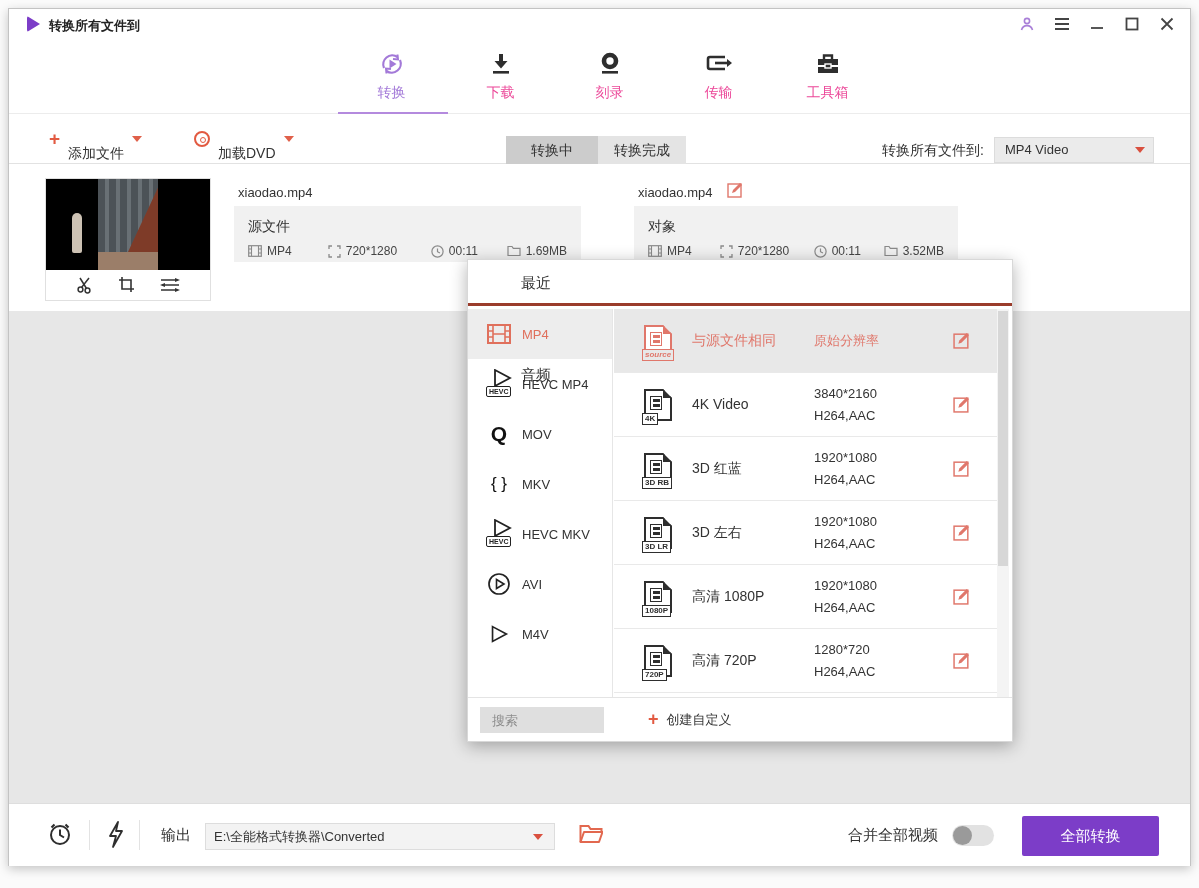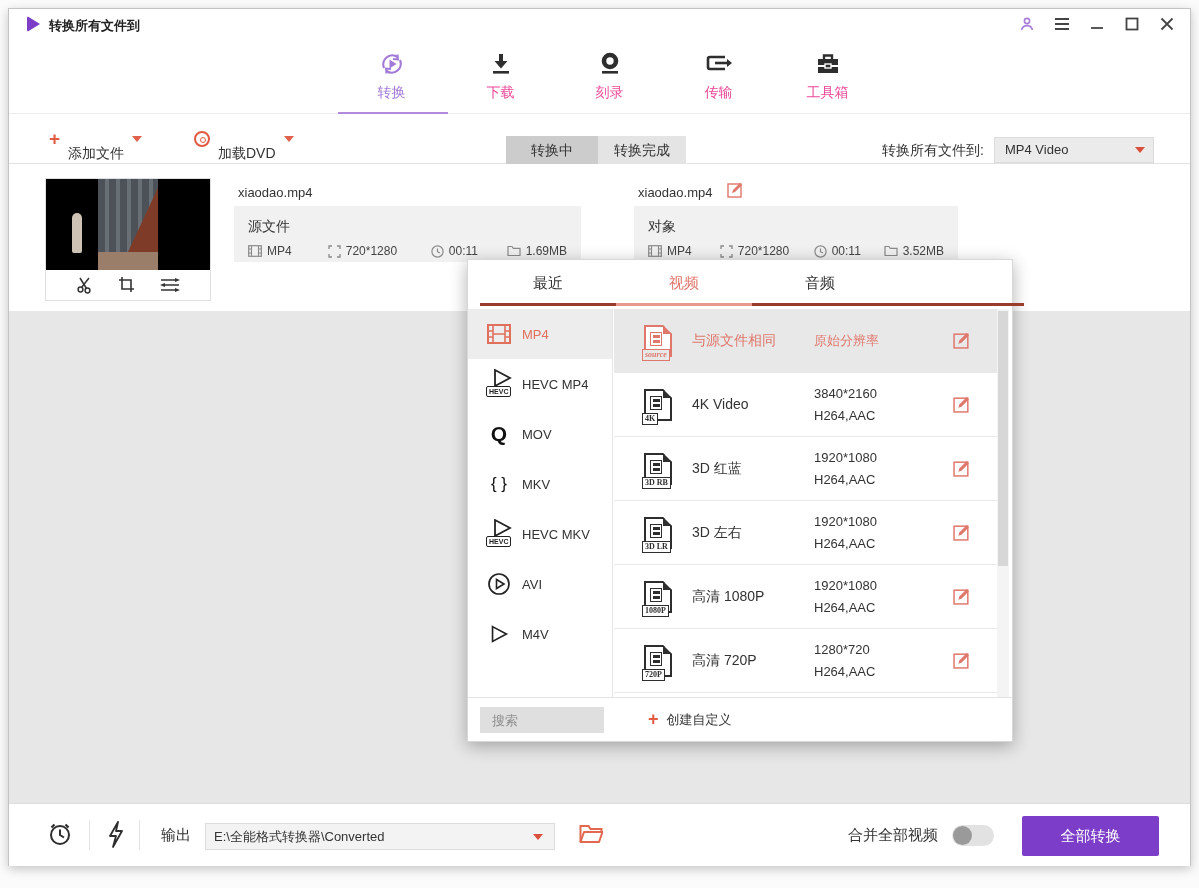--- a/index.html
+++ b/index.html
@@ -62,21 +62,21 @@
   .flow-arrow::after { content:""; position:absolute; right:-10px; top:-5px; border-left:10px solid #aaa; border-top:9px solid transparent; border-bottom:9px solid transparent; }
   .tgt-drop { position:absolute; left:949px; top:197px; width:43px; height:56px; background:#fff; border:1px solid #dedede; cursor:pointer; }
   .tgt-drop .caret { position:absolute; left:12px; top:25px; border-top-color:#d9503f; border-left-width:6px; border-right-width:6px; border-top-width:8px; margin:0; }
   .convert-btn { position:absolute; left:1007px; top:207px; width:136px; height:40px; background:#fff; border:1px solid #d5d5d5;
     font-size:14px; color:#333; text-align:center; line-height:38px; cursor:pointer; }
   
   .content { position:absolute; left:0; top:302px; width:100%; height:492px; background:#e7e7e7; }
   
   .popup { position:absolute; left:458px; top:250px; width:546px; height:483px; background:#fff;
     box-shadow:0 4px 16px rgba(0,0,0,.3); border:1px solid #d8d8d8; }
-  .ptabs { position:absolute; left:12px; top:0; width:100%; height:46px; display:flex; border-bottom:3px solid #9a3c2b; }
+  .ptabs { position:absolute; left:0; top:0; width:100%; height:46px; display:flex; border-bottom:3px solid #9a3c2b;flex-direction:column; }
   .ptab { width:25%; text-align:center; line-height:46px; font-size:15px; color:#333; cursor:pointer; position:relative; }
   .ptab.active { color:#e0776b; }
   .ptab.active::after { content:""; position:absolute; left:0; bottom:-3px; width:100%; height:3px; background:#e6998c; }
   .plist { position:absolute; left:0; top:49px; width:145px; height:389px; border-right:1px solid #e6e6e6; overflow:hidden; }
   .pitem { height:50px; display:flex; align-items:center; padding-left:16px; cursor:pointer; }
   .pitem .fic { width:30px; display:flex; justify-content:center; margin-right:8px; color:#222; }
   .pitem .flabel { font-size:13px; color:#333; }
   .pitem.active { background:#ededed; }
   .pitem.active .flabel { color:#e0705c; }
   .pfoot { position:absolute; left:0; bottom:0; width:100%; height:44px; border-top:1px solid #e4e4e4; background:#fff; }
@@ -99,21 +99,21 @@
   .pscroll { position:absolute; right:3px; top:49px; width:12px; height:389px; background:#f4f4f4; }
   .pscroll .pthumb { position:absolute; left:1px; top:2px; width:10px; height:255px; background:#d7d7d7; }
   
   .doc { width:28px; height:32px; border:2px solid #2e2e2e; position:relative; background:#fff; }
   .doc::before { content:""; position:absolute; right:-2px; top:-2px; border-top:9px solid #fff; border-left:9px solid transparent; }
   .doc::after { content:""; position:absolute; right:-2px; top:-2px; border-bottom:9px solid #2e2e2e; border-right:9px solid transparent; }
   .doc .film { position:absolute; left:4px; top:5px; width:12px; height:14px; border:1.5px solid #2e2e2e; }
   .doc .film::before { content:""; position:absolute; left:2px; top:2px; width:7px; height:3px; background:#2e2e2e; }
   .doc .film::after { content:""; position:absolute; left:2px; bottom:2px; width:7px; height:3px; background:#2e2e2e; }
   .doc .badge { position:absolute; left:-4px; bottom:-6px; background:#fff; border:1.5px solid #2e2e2e; font-size:8px; font-weight:bold;
-     color:#2e2e2e; padding:0 2px; line-height:10px; white-space:nowrap;font-family:Liberation Serif, serif; }
+     color:#2e2e2e; padding:0 2px; line-height:10px; white-space:nowrap; }
   .doc.src { border-color:#e0776b; }
   .doc.src::before { border-top-color:#e8e8e8; }
   .doc.src::after { border-bottom-color:#e0776b; }
   .doc.src .film { border-color:#e0776b; }
   .doc.src .film::before,.doc.src .film::after { background:#e0776b; }
   .doc.src .badge { border-color:#e0776b; color:#e0776b; font-style:italic; background:#e8e8e8; }
   
   .hevc { position:relative; width:26px; height:26px; }
   .hevc svg { position:absolute; left:2px; top:-2px; }
   .hevc .hbox { position:absolute; left:0; bottom:0; border:1.5px solid #222; border-radius:2px; font-size:7px; font-weight:bold; padding:0 2px; line-height:9px; color:#222; background:#fff; }

